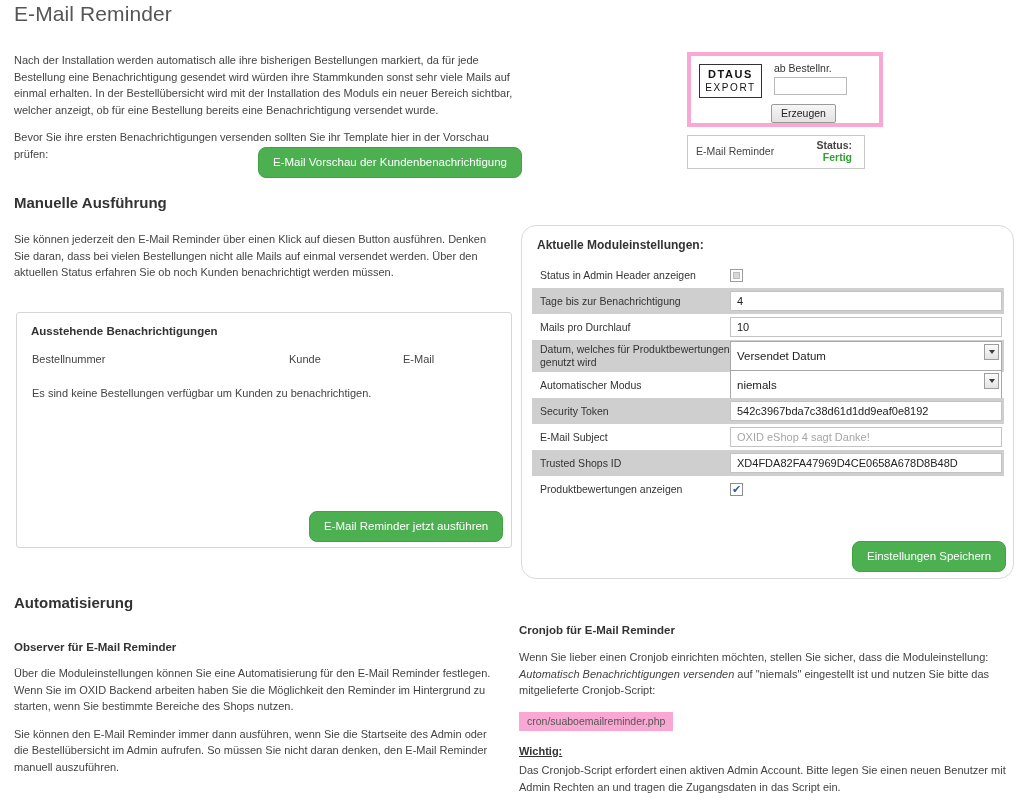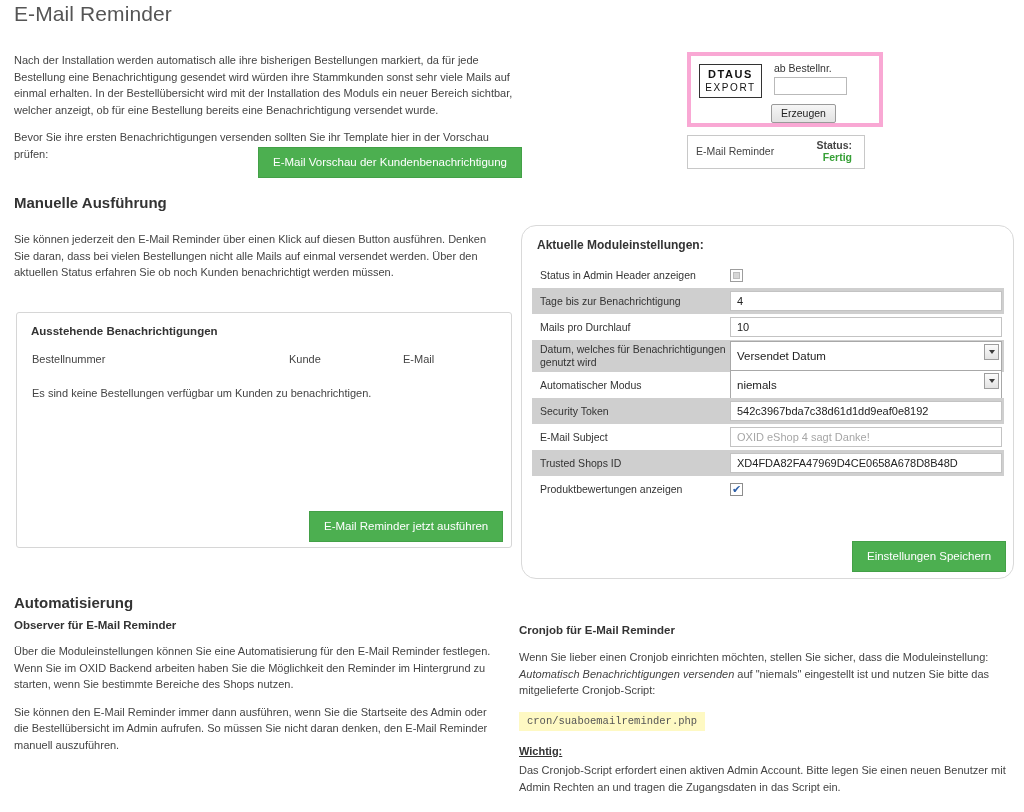--- a/index.html
+++ b/index.html
@@ -35,21 +35,21 @@
   p.body-text:last-child { margin-bottom: 0; }
 
   
   .intro { position: absolute; left: 14px; top: 52px; width: 500px; }
 
   
   .btn-green {
     display: inline-block;
     background: #4caf50;
     border: 1px solid #43a047;
-    border-radius: 0;
+    border-radius: 8px;
     color: #ffffff;
     font-size: 11.5px;
     text-align: center;
     padding: 7px 14px 8px 14px;
     cursor: pointer;
     white-space: nowrap;
     line-height: 14px;
   }
   #preview-btn { position: absolute; left: 258px; top: 147px; }
 
@@ -234,30 +234,30 @@
   .cbox.checked { border-color: #8d8d8d; }
   .cbox.checked .tick {
     font-size: 11px; line-height: 11px;
     color: #2d5fa8;
     font-family: "DejaVu Sans", sans-serif;
   }
   #save-btn { position: absolute; left: 852px; top: 541px; }
 
   
   .automation { position: absolute; left: 14px; top: 594px; width: 490px; }
-  .automation .sub-title { margin-top: 8px; }
+  .automation .sub-title { margin-top: 30px; }
   .automation .desc { margin-top: 12px; }
 
   .cronjob { position: absolute; left: 519px; top: 624px; width: 500px; }
   .cronjob .desc { margin-top: 13px; }
   .code-chip {
     display: inline-block;
-    background: #fef9c3;
+    background: #f9a8d4;
     color: #555555;
-    font-family: Liberation Mono, monospace;
+    font-family: Liberation Sans, sans-serif;
     font-size: 10.5px;
     padding: 3px 8px 4px 8px;
     margin: 2px 0 12px 0;
   }
   .warn-label {
     display: block;
     font-size: 11px; font-weight: bold;
     color: #333333;
     text-decoration: underline;
     margin-bottom: 3px;
@@ -330,21 +330,21 @@
             <input type="text" class="txt-field" value="4" style="">
           </div>
         </div>
         <div class="srow">
           <div class="lbl">Mails pro Durchlauf</div>
           <div class="fieldwrap">
             <input type="text" class="txt-field" value="10" style="">
           </div>
         </div>
         <div class="srow striped tall">
-          <div class="lbl">Datum, welches für Benachrichtigungen genutzt wird</div>
+          <div class="lbl">Datum, welches für Produktbewertungen genutzt wird</div>
           <div class="fieldwrap">
             <div class="sel-field">
               <span>Versendet Datum</span>
               <span class="sel-arrow">
                 <i></i>
               </span>
             </div>
           </div>
         </div>
         <div class="srow">

